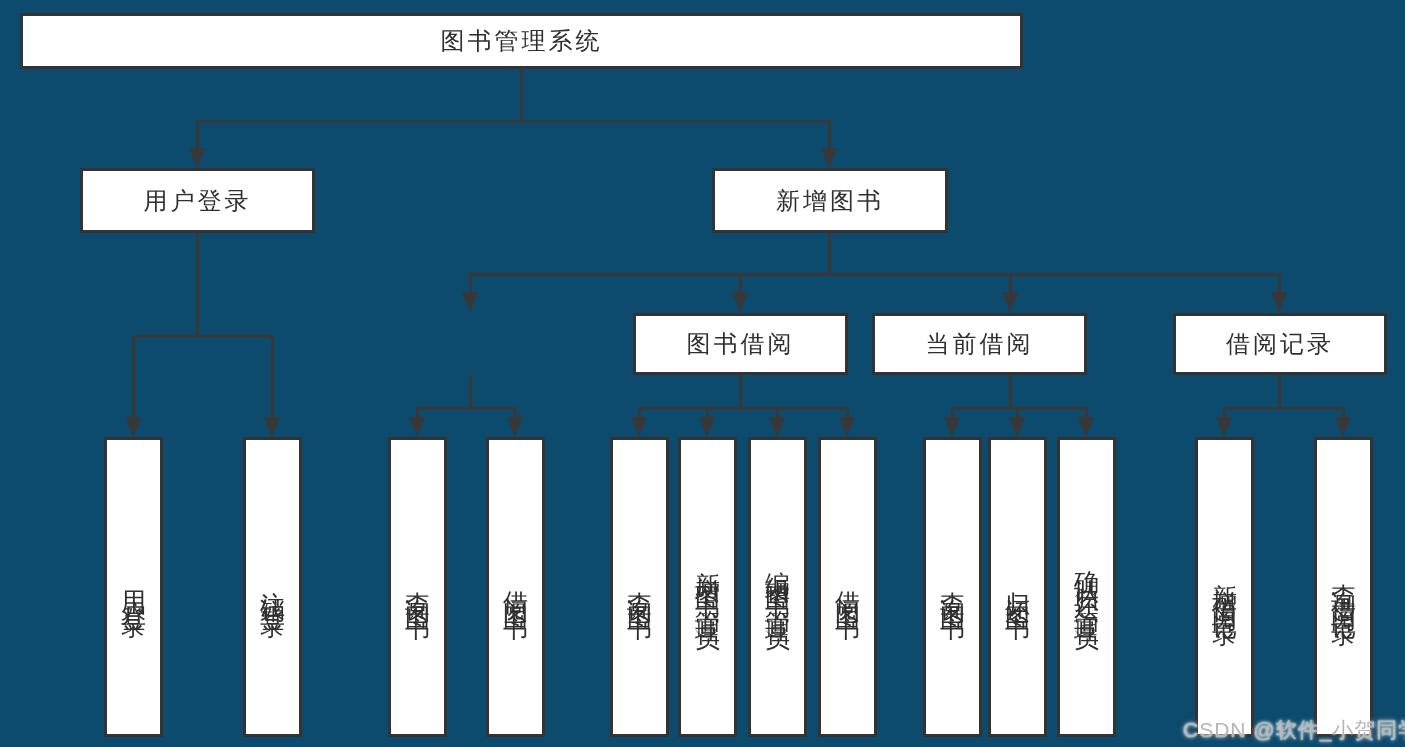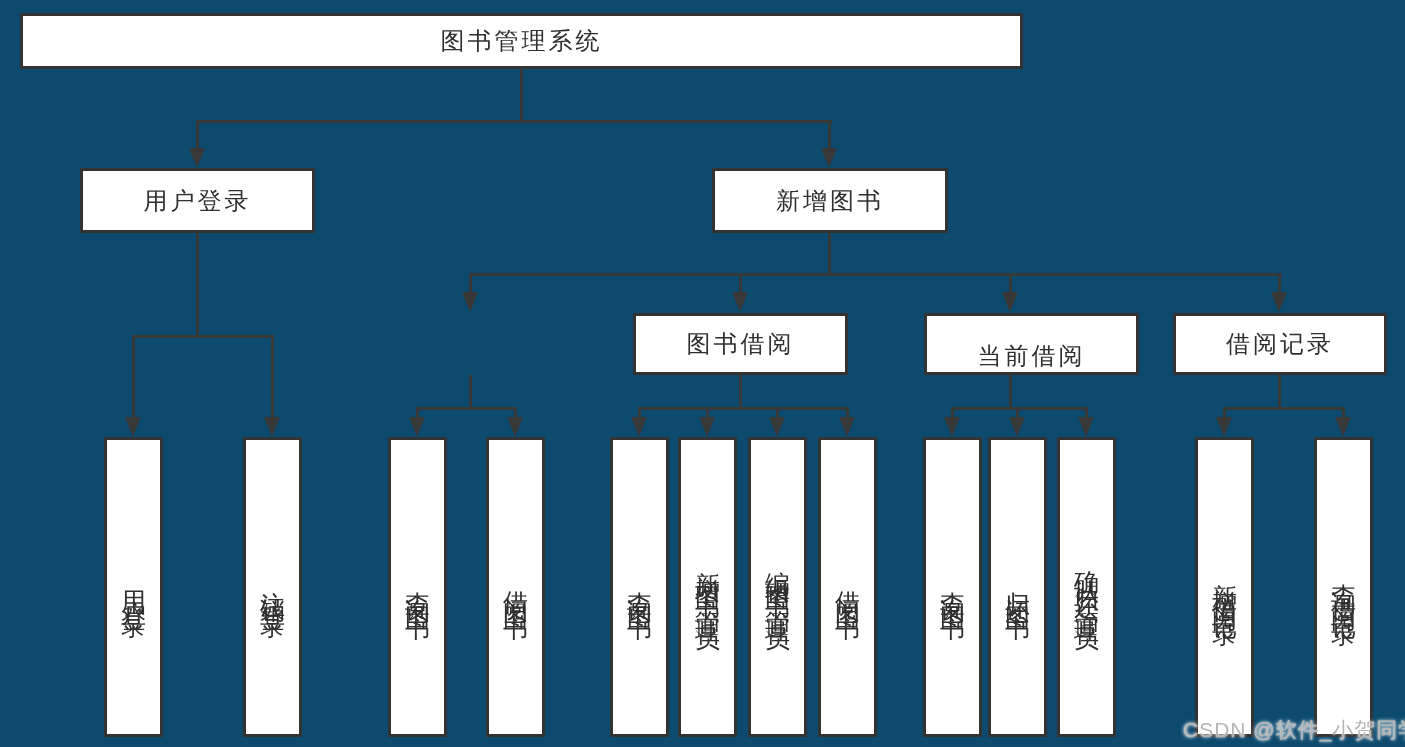--- a/index.html
+++ b/index.html
@@ -84,21 +84,21 @@
   <div class="vl" style="left:739px;top:273px;height:20px;"></div>
   <div class="ar" style="left:732px;top:292px;"></div>
   <div class="vl" style="left:1009px;top:273px;height:20px;"></div>
   <div class="ar" style="left:1002px;top:292px;"></div>
   <div class="vl" style="left:1278px;top:273px;height:20px;"></div>
   <div class="ar" style="left:1271px;top:292px;"></div>
 
   <div class="box hbox" style="left:633px;top:313px;width:215px;height:62px;">
     <span>图书借阅</span>
   </div>
-  <div class="box hbox" style="left:924px;top:313px;width:215px;height:62px;align-items:flex-end;">
+  <div class="box hbox" style="left:872px;top:313px;width:215px;height:62px;">
     <span>当前借阅</span>
   </div>
   <div class="box hbox" style="left:1173px;top:313px;width:214px;height:62px;">
     <span>借阅记录</span>
   </div>
 
   <div class="vl" style="left:469px;top:375px;height:32px;"></div>
   <div class="hl" style="left:416px;top:407px;width:101px;"></div>
   <div class="vl" style="left:416px;top:407px;height:12px;"></div>
   <div class="ar" style="left:409px;top:417px;"></div>

